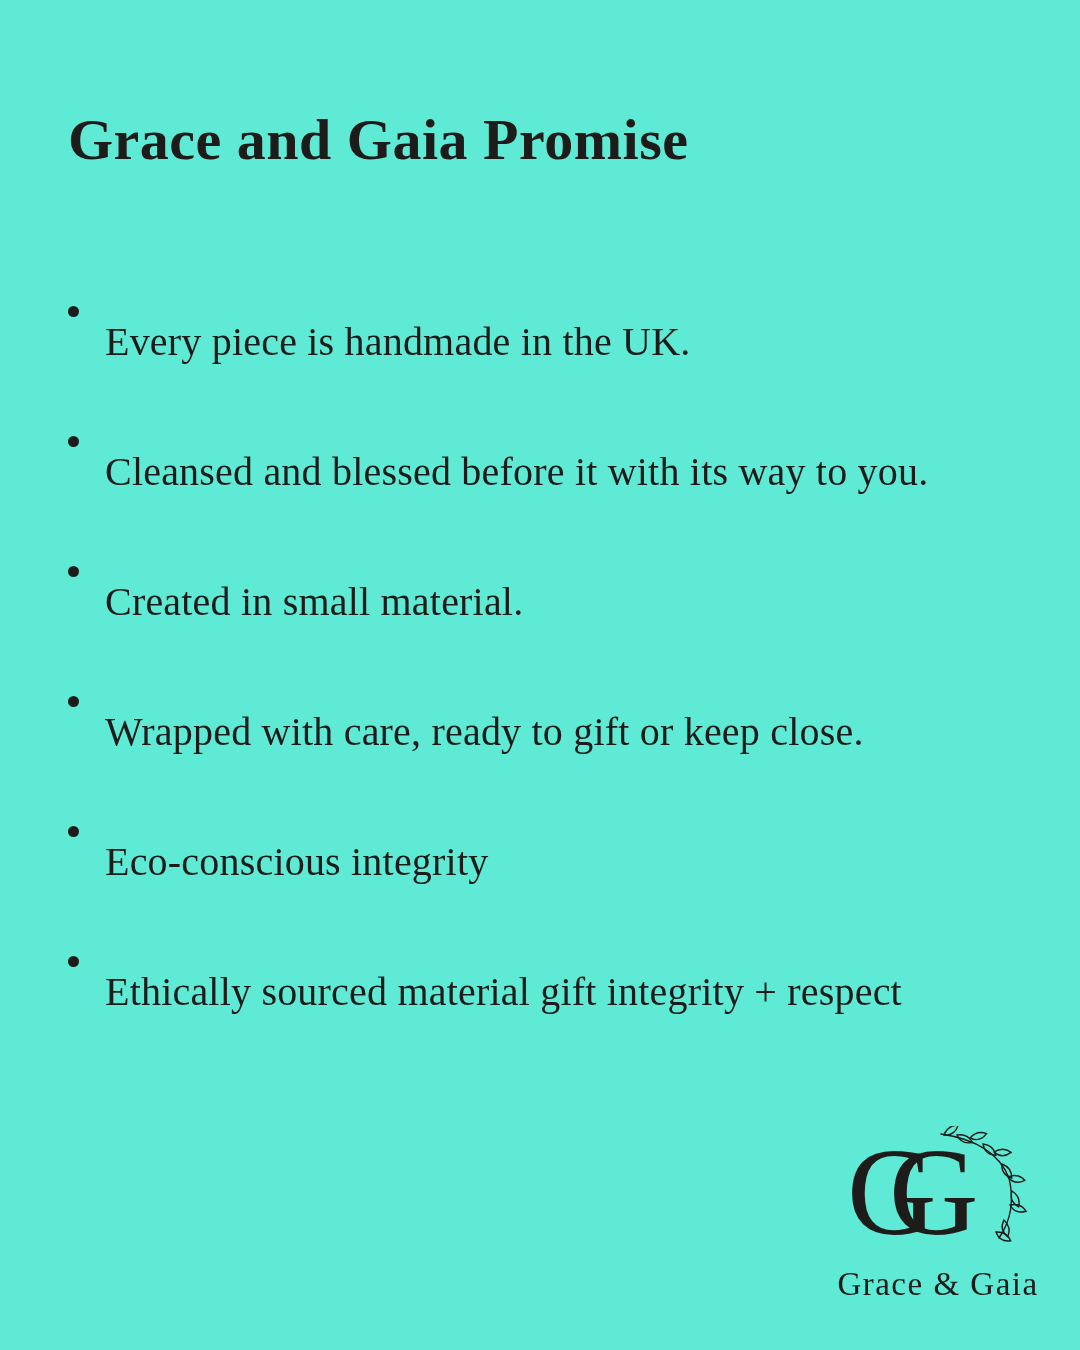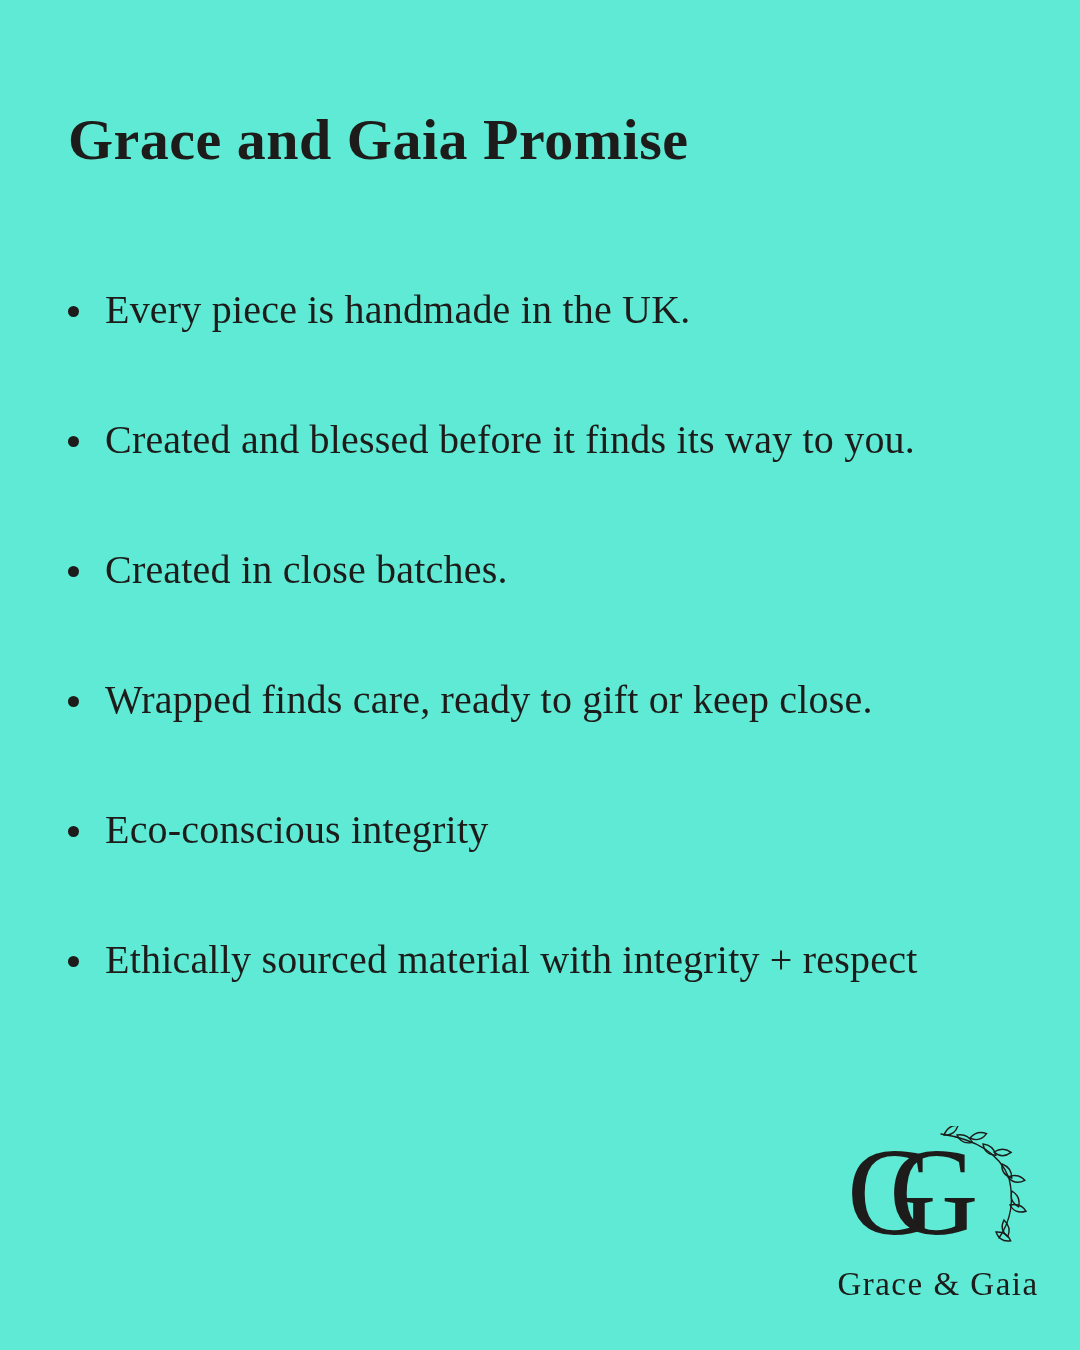--- a/index.html
+++ b/index.html
@@ -45,20 +45,21 @@
     border-radius: 50%;
     background: #1d1c1a;
     margin-top: 17px;
     margin-right: 26px;
   }
   .bullet-text {
     font-size: 40px;
     line-height: 1.05;
     white-space: nowrap;
     letter-spacing: 0.2px;
+    margin-top: 32px;
   }
   .logo {
     position: absolute;
     left: 838px;
     top: 1126px;
     width: 200px;
     display: flex;
     flex-direction: column;
     align-items: center;
   }
@@ -92,37 +93,37 @@
 
   <h1 class="title">Grace and Gaia Promise</h1>
 
   <ul class="promise-list">
     <li>
       <span class="bullet-dot"></span>
       <span class="bullet-text">Every piece is handmade in the UK.</span>
     </li>
     <li>
       <span class="bullet-dot"></span>
-      <span class="bullet-text">Created and blessed before it finds its way to you.</span>
+      <span class="bullet-text">Cleansed and blessed before it with its way to you.</span>
     </li>
     <li>
       <span class="bullet-dot"></span>
-      <span class="bullet-text">Created in close batches.</span>
+      <span class="bullet-text">Created in small material.</span>
     </li>
     <li>
       <span class="bullet-dot"></span>
-      <span class="bullet-text">Wrapped finds care, ready to gift or keep close.</span>
+      <span class="bullet-text">Wrapped with care, ready to gift or keep close.</span>
     </li>
     <li>
       <span class="bullet-dot"></span>
       <span class="bullet-text">Eco-conscious integrity</span>
     </li>
     <li>
       <span class="bullet-dot"></span>
-      <span class="bullet-text">Ethically sourced material with integrity + respect</span>
+      <span class="bullet-text">Ethically sourced material gift integrity + respect</span>
     </li>
   </ul>
 
   <div class="logo">
     <svg class="monogram" viewBox="0 0 178 120" aria-hidden="true">
       <defs>
         <path id="leaf" d="M0 0 Q8 -7 17 -2 Q9 6 0 0 Z"></path>
       </defs>
       <text x="-2" y="108" font-size="124">G</text>
       <text x="40" y="108" font-size="124">G</text>

